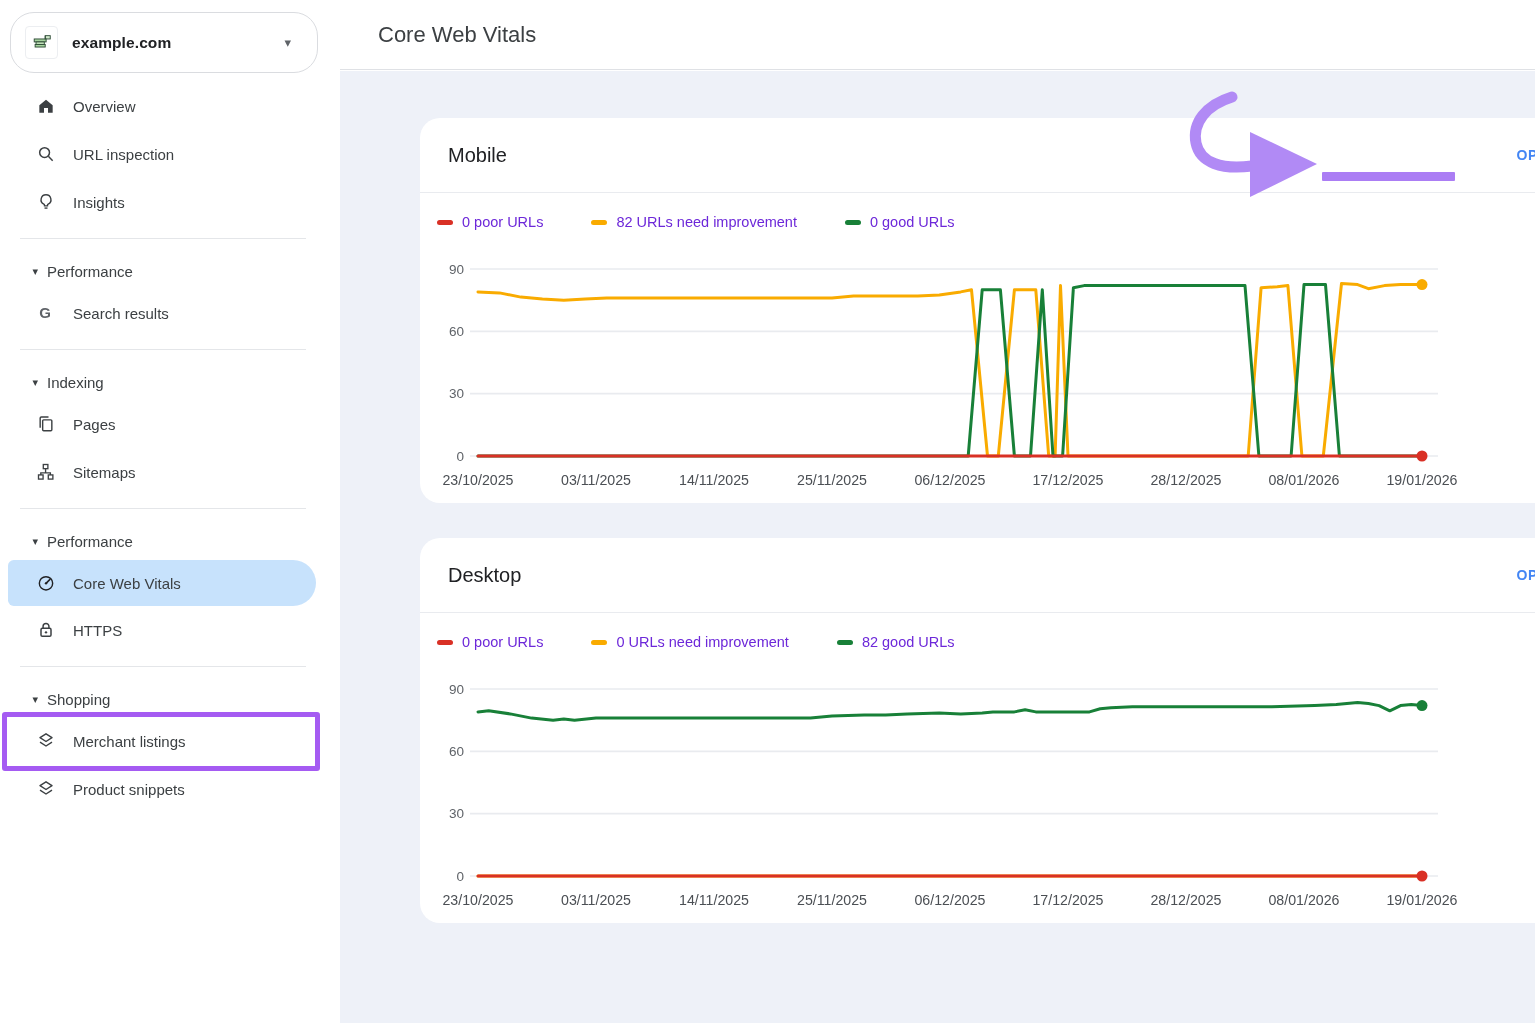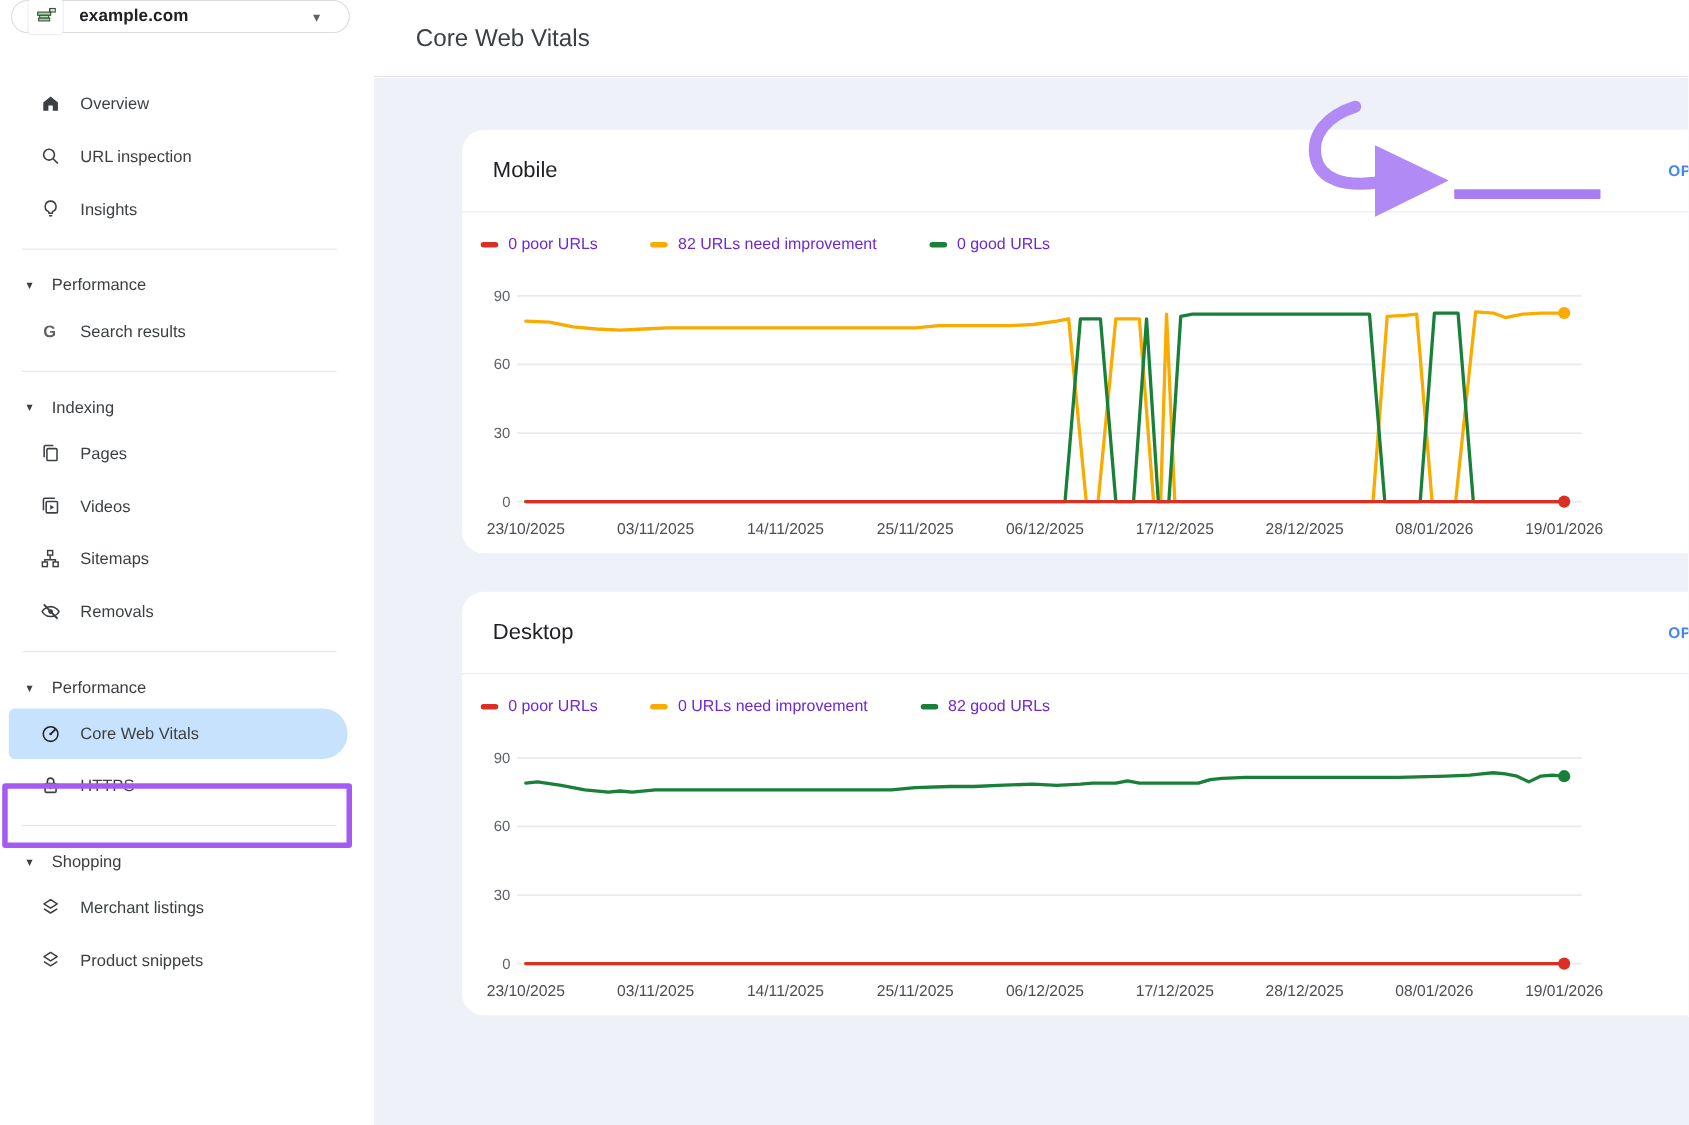--- a/index.html
+++ b/index.html
@@ -3,29 +3,29 @@
 <meta charset="utf-8">
 <style>
   * { margin:0; padding:0; box-sizing:border-box; }
   html,body { width:1535px; height:1023px; overflow:hidden; background:#fff;
     font-family:"Liberation Sans", sans-serif; }
   .app { display:flex; width:1535px; height:1023px; position:relative; }
 
   
   .sidebar { width:340px; min-width:340px; height:1023px; background:#fff;
     position:relative; overflow:hidden; z-index:3; }
-  .property-pill { position:absolute; left:10px; top:0; width:308px; height:30px;
+  .property-pill { position:absolute; left:10px; top:12px; width:308px; height:61px;
     border:1px solid #dadce0; border-radius:24px; background:#fff;
     display:flex; align-items:center; padding:0 26px 0 14px; gap:14px; cursor:pointer; }
   .prop-tile { width:33px; height:33px; border:1px solid #eceef1; border-radius:4px;
     display:flex; align-items:center; justify-content:center; background:#fff; }
   .prop-label { flex:1; font-size:15.5px; font-weight:700; color:#202124; letter-spacing:.1px; }
   .caret { color:#5f6368; font-size:13px; }
 
-  .nav { position:absolute; top:70px; left:0; right:0; }
+  .nav { position:absolute; top:82px; left:0; right:0;text-align:right; }
   .nav-item { height:48px; display:flex; align-items:center; gap:17px;
     padding-left:36px; color:#3c4043; font-size:15px; cursor:pointer; position:relative; }
   .nav-item .nicon { width:20px; height:20px; display:flex; }
   .nav-item.selected { background:#c7e2fc; border-radius:6px 24px 24px 6px;
     margin:1px 24px 0 8px; padding-left:28px; height:46px; }
   .section-head { height:36px; margin-top:14px; display:flex; align-items:center; gap:9px;
     padding-left:24px; color:#3c4043; font-size:15px; cursor:pointer; }
   .tri { font-size:11px; color:#3c4043; width:14px; }
   .sb-divider { border:none; border-top:1px solid #e4e6e9; margin:12px 34px 0 20px; }
   .purple-box { position:absolute; left:2px; top:712px; width:318px; height:59px;
@@ -141,53 +141,33 @@
       <div class="nav-item">
         <span class="nicon">
           <svg width="20" height="20" viewBox="0 0 24 24" fill="none" stroke="#3c4043" stroke-width="1.7">
             <rect x="8" y="7" width="11" height="13" rx="1.2"></rect>
               <path d="M5 16.5V4.9c0-.8.6-1.4 1.4-1.4H15"></path>
           </svg>
         </span>
         <span>Pages</span>
       </div>
 
-      <div class="nav-item">
-        <span class="nicon">
-          <svg width="20" height="20" viewBox="0 0 24 24" fill="none" stroke="#3c4043" stroke-width="1.7">
-            <rect x="7.2" y="7" width="12.3" height="12.5" rx="1.2"></rect>
-            <path d="M4.2 16.5V5.1c0-.8.6-1.5 1.5-1.5h11"></path>
-            <path d="M11.6 10.6l4.1 2.7-4.1 2.7z" fill="#3c4043" stroke="none"></path>
-          </svg>
-        </span>
-        <span>Videos</span>
-      </div>
 
       <div class="nav-item">
         <span class="nicon">
           <svg width="20" height="20" viewBox="0 0 24 24" fill="none" stroke="#3c4043" stroke-width="1.6">
             <rect x="8.75" y="3" width="5.5" height="5"></rect>
             <rect x="3" y="15.5" width="5.5" height="5"></rect>
             <rect x="14.75" y="15.5" width="5.5" height="5"></rect>
             <path d="M11.5 8v5M5.75 15.5V13h11.5v2.5M11.5 13v-2"></path>
           </svg>
         </span>
         <span>Sitemaps</span>
       </div>
 
-      <div class="nav-item">
-        <span class="nicon">
-          <svg width="20" height="20" viewBox="0 0 24 24" fill="none" stroke="#3c4043" stroke-width="1.7">
-            <path d="M2.8 12S5.8 6.6 12 6.6 21.2 12 21.2 12 18.2 17.4 12 17.4 2.8 12 2.8 12z"></path>
-            <circle cx="12" cy="12" r="2.6" fill="#3c4043" stroke="none"></circle>
-            <path d="M4.6 4.2 19.6 19.8" stroke-width="2"></path>
-          </svg>
-        </span>
-        <span>Removals</span>
-      </div>
 
       <hr class="sb-divider">
 
       <div class="section-head">
         <span class="tri">▾</span>
         <span>Performance</span>
       </div>
 
       <div class="nav-item selected" style="background: rgb(199, 226, 252);">
         <span class="nicon">

